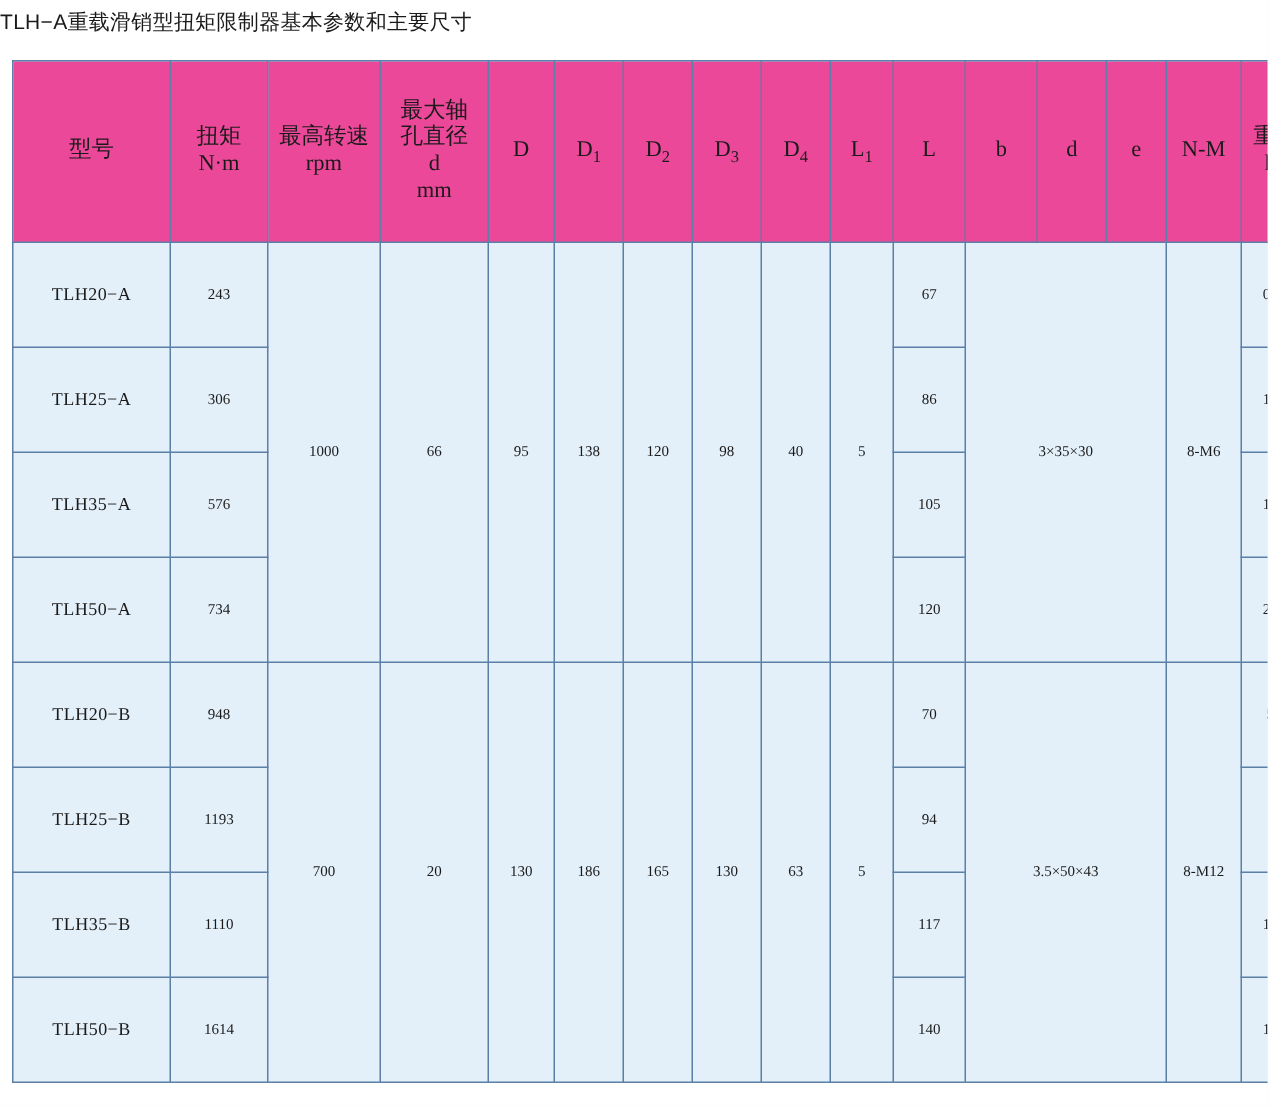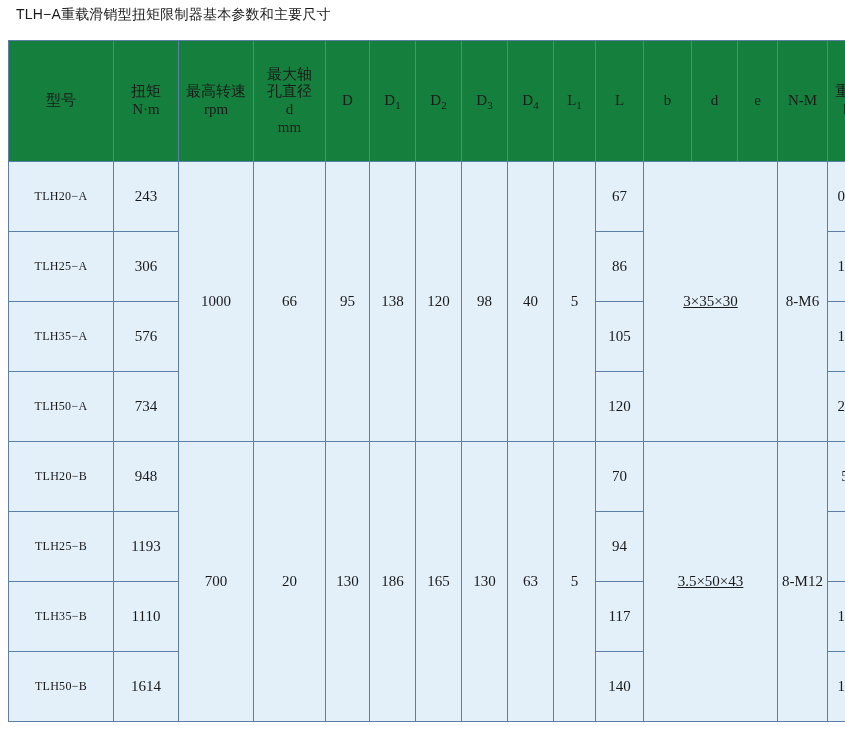--- a/index.html
+++ b/index.html
@@ -10,21 +10,21 @@
   body {
     width: 845px;
     height: 737px;
     font-family: "Liberation Serif", serif;
     color: #1a1a1a;
     position: relative;
     overflow: hidden;
   }
   .page-title {
     position: absolute;
-    left: 16px;
+    left: 0;
     top: 6px;
     font-size: 14px;
     font-family: "Liberation Sans", sans-serif;
     letter-spacing: 0.2px;
     white-space: nowrap;
   }
   .table-wrap {
     position: absolute;
     left: 8px;
     top: 40px;
@@ -43,46 +43,46 @@
     font-weight: normal;
     font-size: 15px;
     padding: 0;
     background: #e3f0fa;
   }
   
   tr.header-row td {
     height: 120px;
     font-size: 15px;
     line-height: 1.15;
-    background: #15803d;
+    background: #ec4899;
   }
   .hdr-small {
     font-size: 15px;
     line-height: 1.18;
   }
   .sub {
     font-size: 11px;
     vertical-align: sub;
     line-height: 1;
   }
   tr.data-row td {
     height: 69px;
-    font-size: 15px;
+    font-size: 10px;
   }
   tr.data-row td.model {
     font-size: 12px;
     letter-spacing: 0.3px;
   }
   .group-top td {
     border-top: 2px solid #2f5d86;
   }
   table.spec {
     border: 1px solid #2f5d86;
   }
-  .nowrap { white-space: nowrap; text-decoration: underline; }
+  .nowrap { white-space: nowrap; }
 </style>
 </head>
 <body>
 
 <div class="page-title">TLH−A重载滑销型扭矩限制器基本参数和主要尺寸</div>
 
 <div class="table-wrap">
   <table class="spec">
     <colgroup>
       <col style="width:105px">

